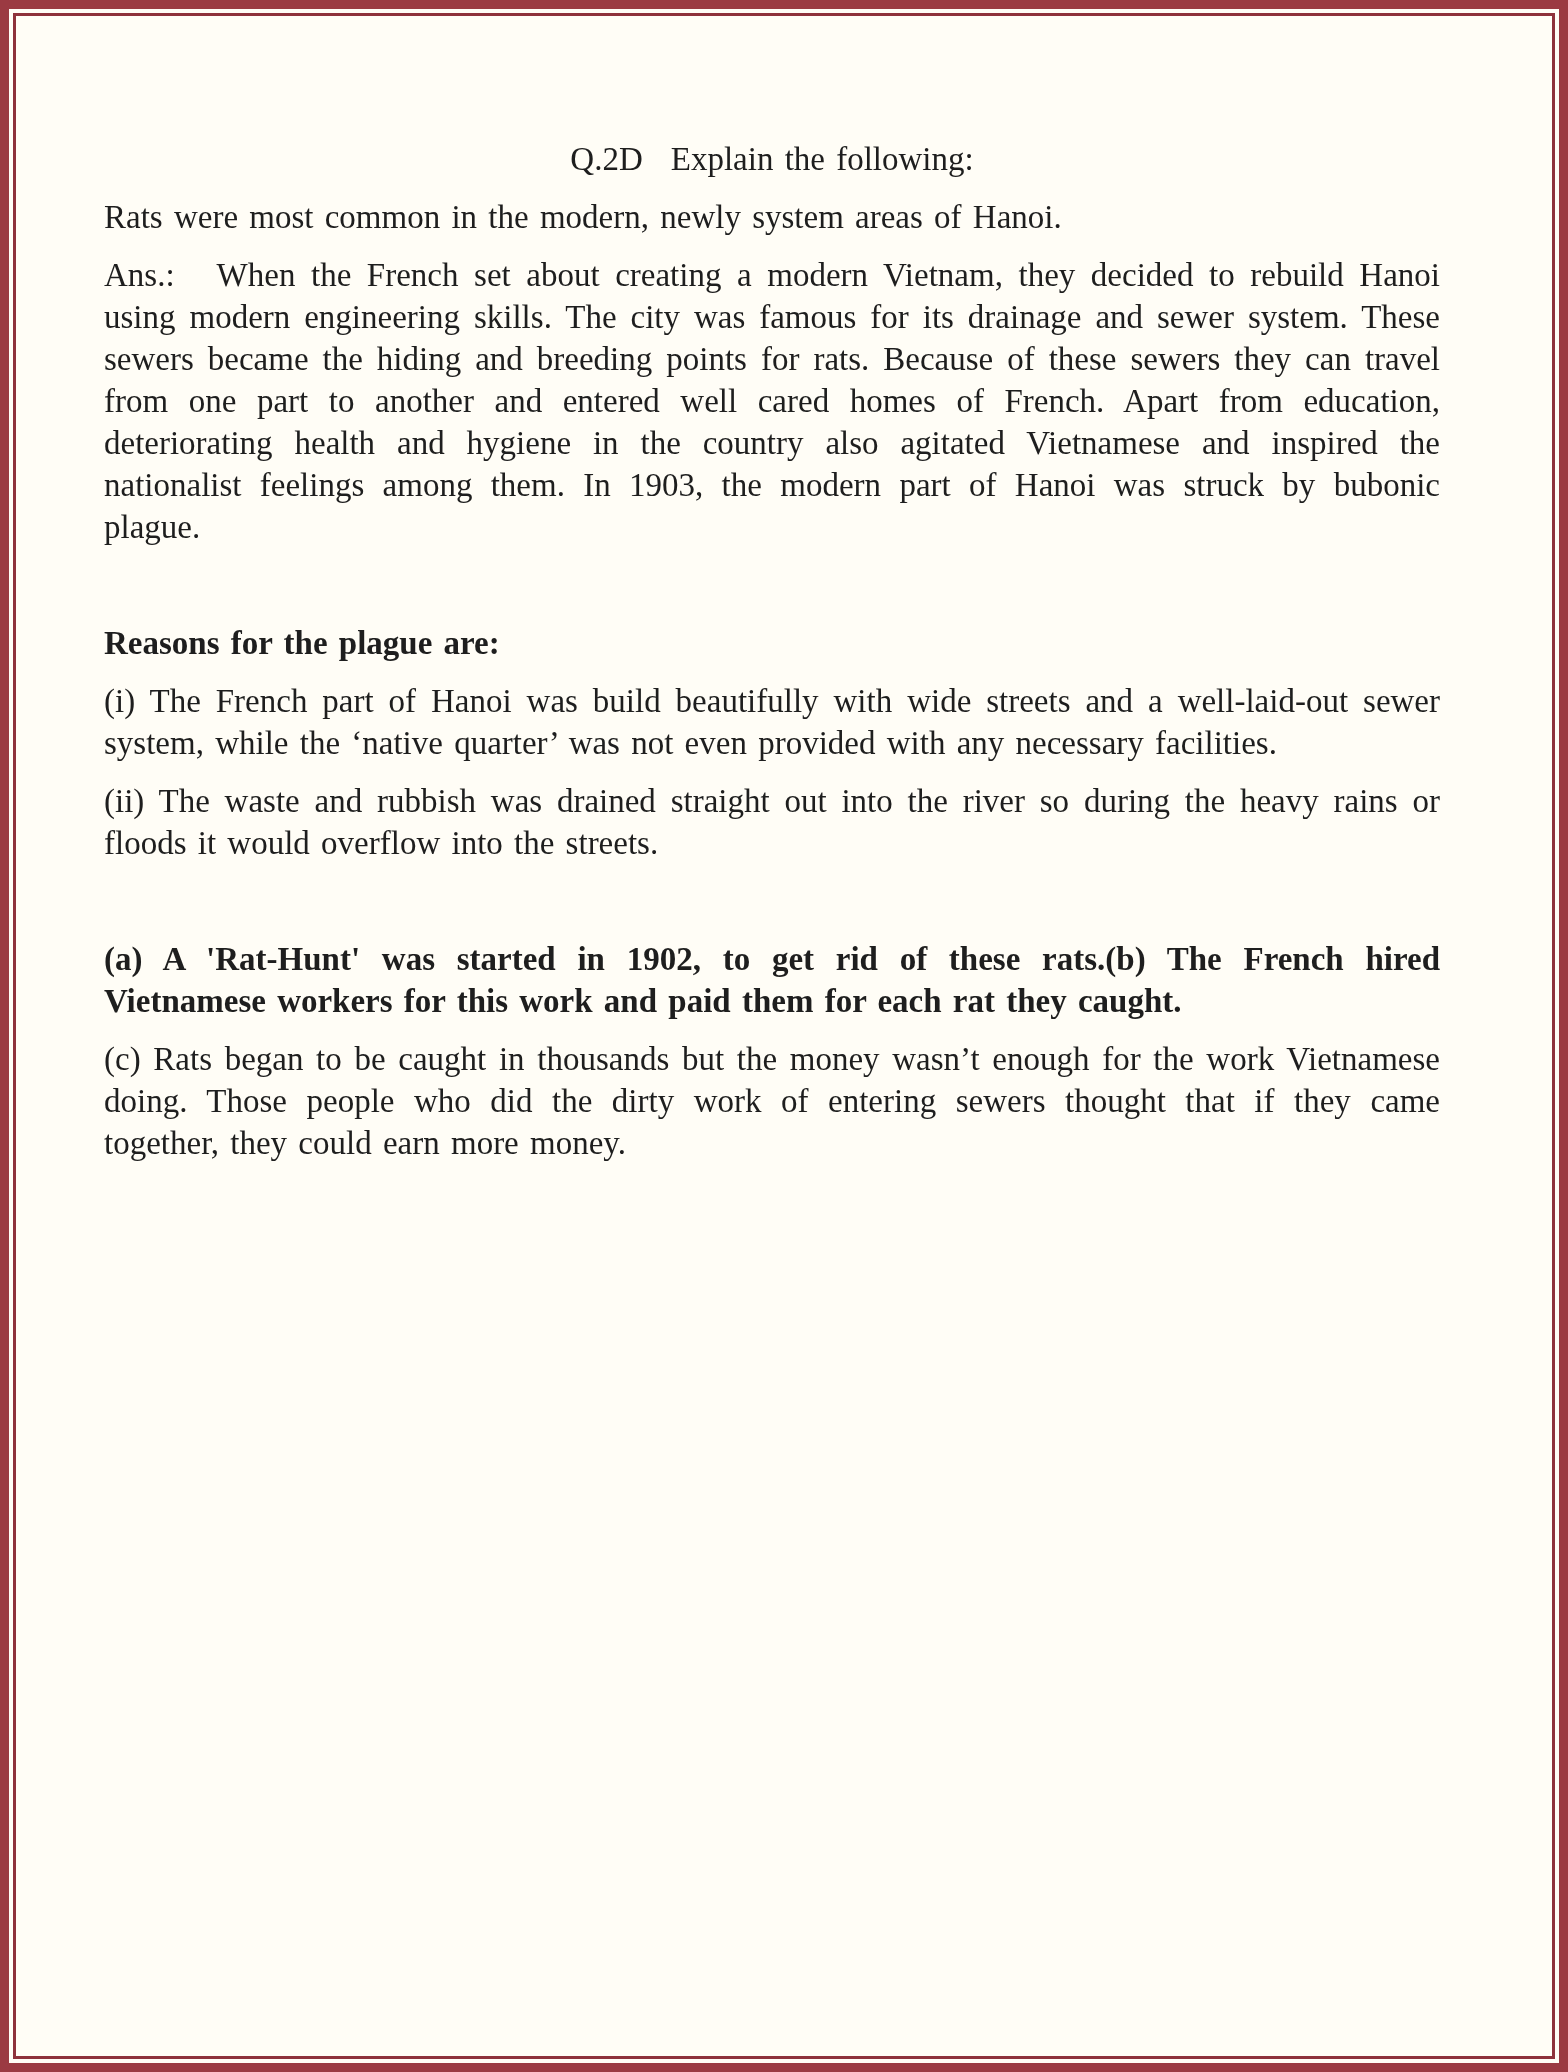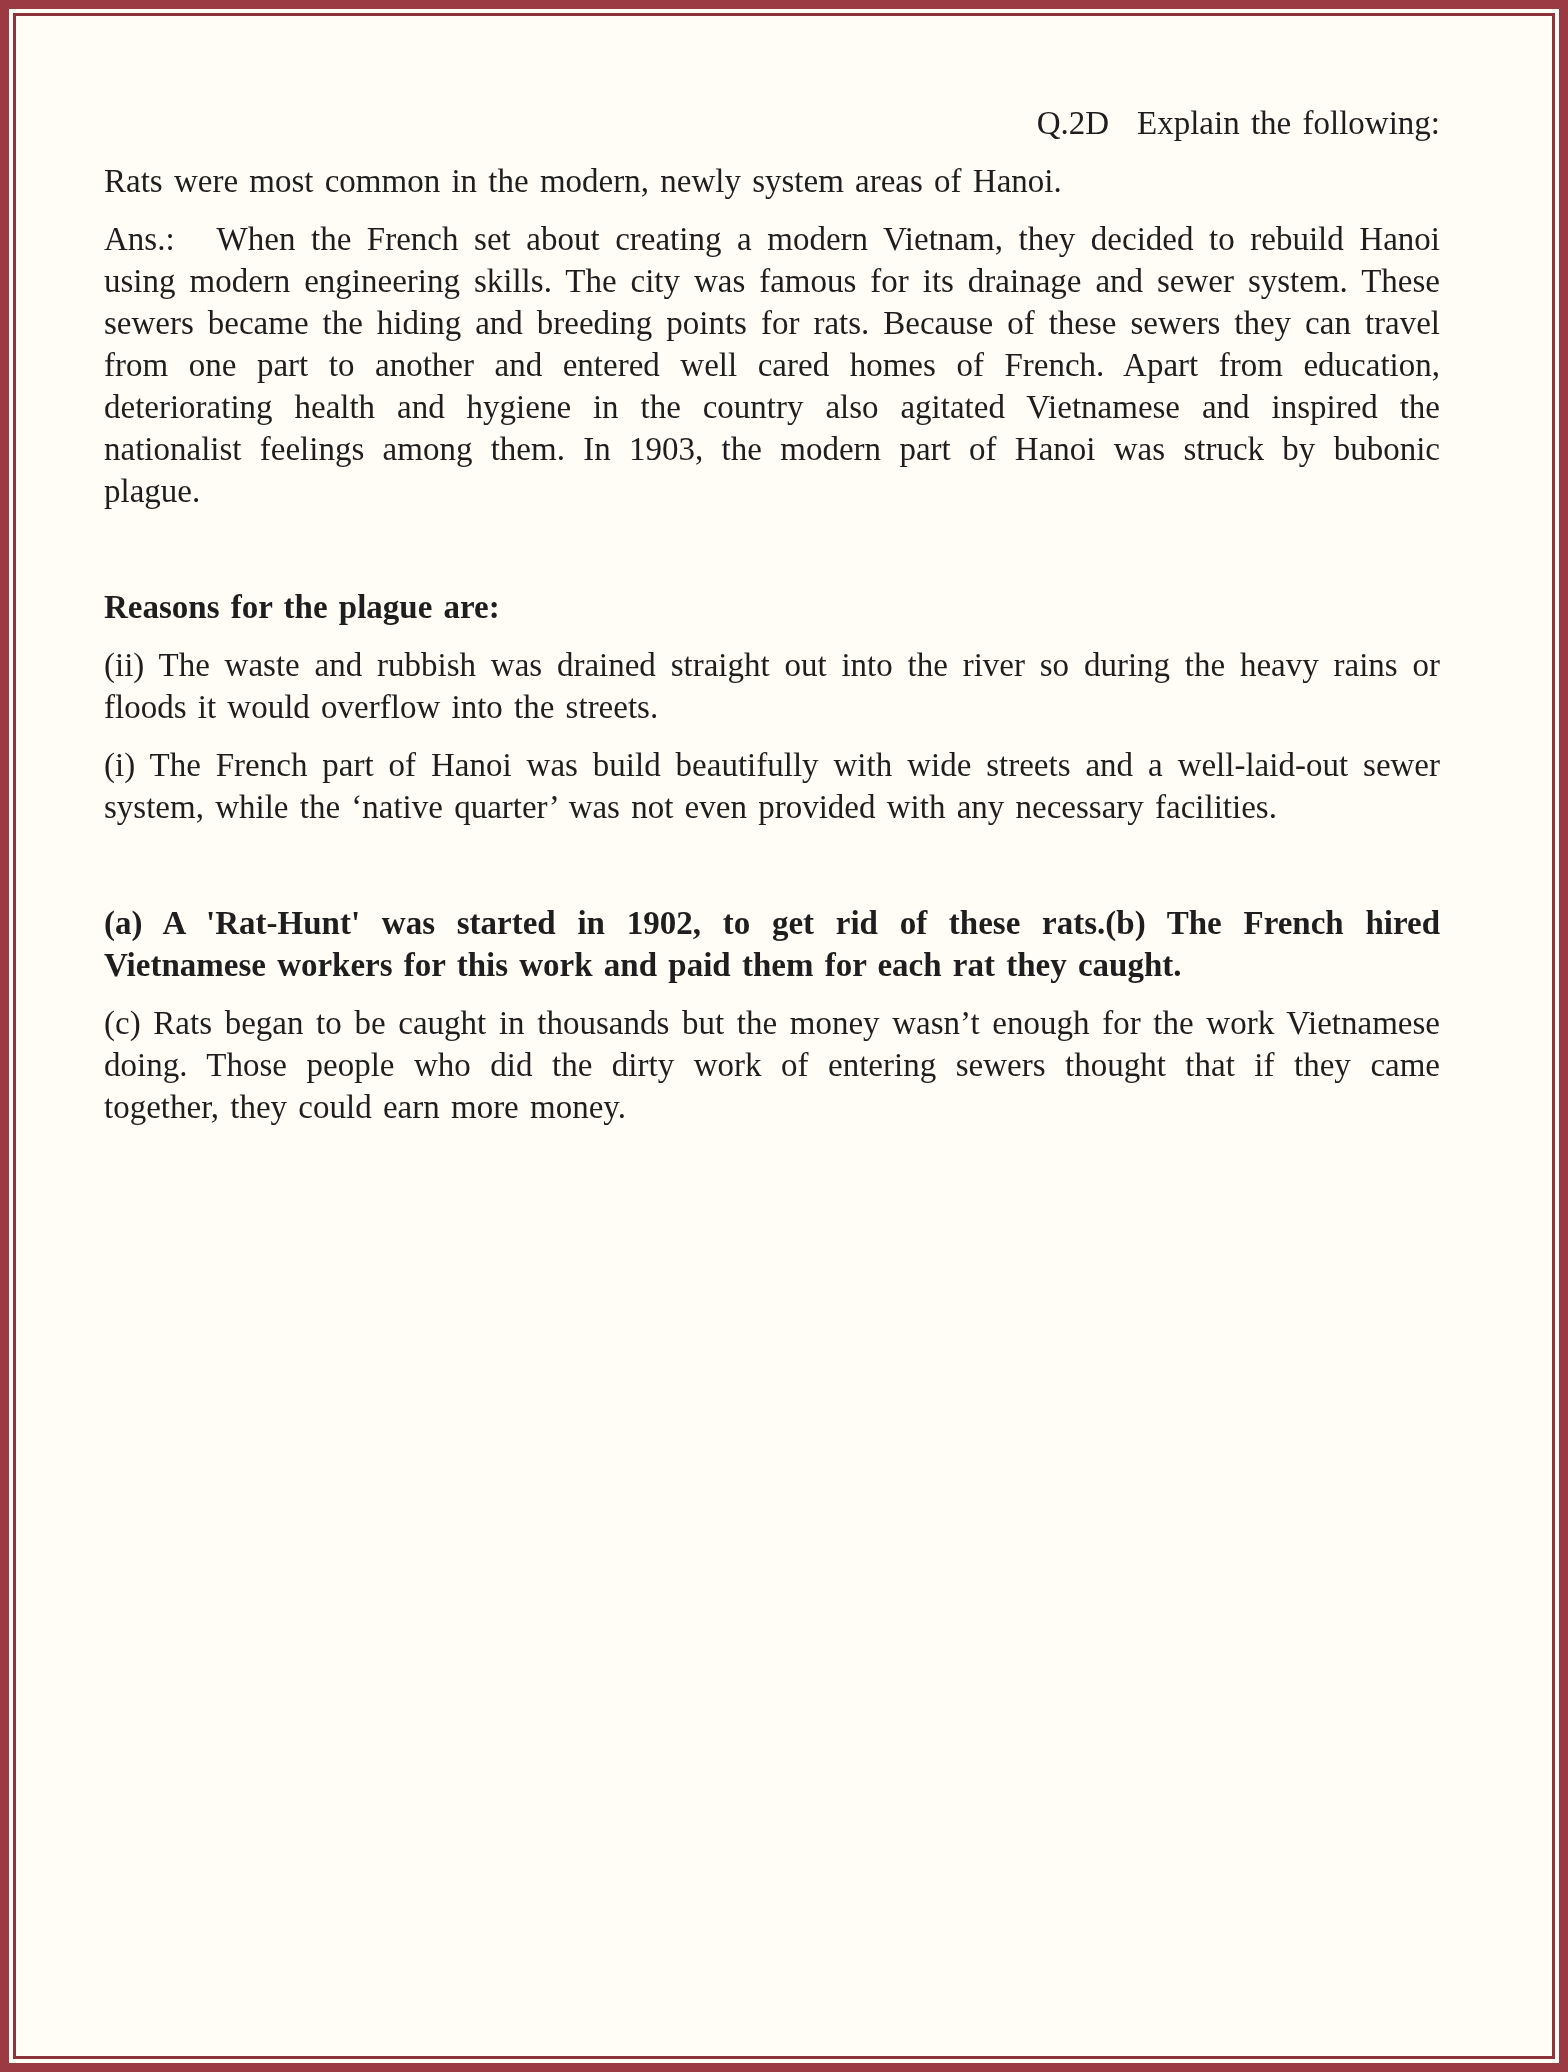--- a/index.html
+++ b/index.html
@@ -28,21 +28,22 @@
     overflow: hidden;
   }
   .doc p {
     margin: 0;
     font-size: 33px;
     line-height: 42px;
     text-align: justify;
     word-spacing: 3px;
   }
   .doc .qline {
-    text-align: right;
+    text-align: center;
+    margin-top: 36px;
   }
   .label-gap {
     display: inline-block;
     width: 28px;
   }
   .ans-gap {
     display: inline-block;
     width: 42px;
   }
   .para-gap {
@@ -65,23 +66,23 @@
     <div class="doc">
 
       <p class="qline"><span>Q.2D</span><span class="label-gap"></span><span>Explain the following:</span></p>
 
       <p class="para-gap">Rats were most common in the modern, newly system areas of Hanoi.</p>
 
       <p class="para-gap"><span>Ans.:</span><span class="ans-gap"></span><span>When the French set about creating a modern Vietnam, they decided to rebuild Hanoi using modern engineering skills. The city was famous for its drainage and sewer system. These sewers became the hiding and breeding points for rats. Because of these sewers they can travel from one part to another and entered well cared homes of French. Apart from education, deteriorating health and hygiene in the country also agitated Vietnamese and inspired the nationalist feelings among them. In 1903, the modern part of Hanoi was struck by bubonic plague.</span></p>
 
       <p class="heading section-gap">Reasons for the plague are:</p>
 
+      <p class="para-gap">(i) The French part of Hanoi was build beautifully with wide streets and a well-laid-out sewer system, while the ‘native quarter’ was not even provided with any necessary facilities.</p>
+
       <p class="para-gap">(ii) The waste and rubbish was drained straight out into the river so during the heavy rains or floods it would overflow into the streets.</p>
-
-      <p class="para-gap">(i) The French part of Hanoi was build beautifully with wide streets and a well-laid-out sewer system, while the ‘native quarter’ was not even provided with any necessary facilities.</p>
 
 
       <p class="section-gap">(a) A 'Rat-Hunt' was started in 1902, to get rid of these rats.(b) The French hired Vietnamese workers for this work and paid them for each rat they caught.</p>
 
       <p class="para-gap">(c) Rats began to be caught in thousands but the money wasn’t enough for the work Vietnamese doing. Those people who did the dirty work of entering sewers thought that if they came together, they could earn more money.</p>
 
     </div>
   </div>
 </div>
 

